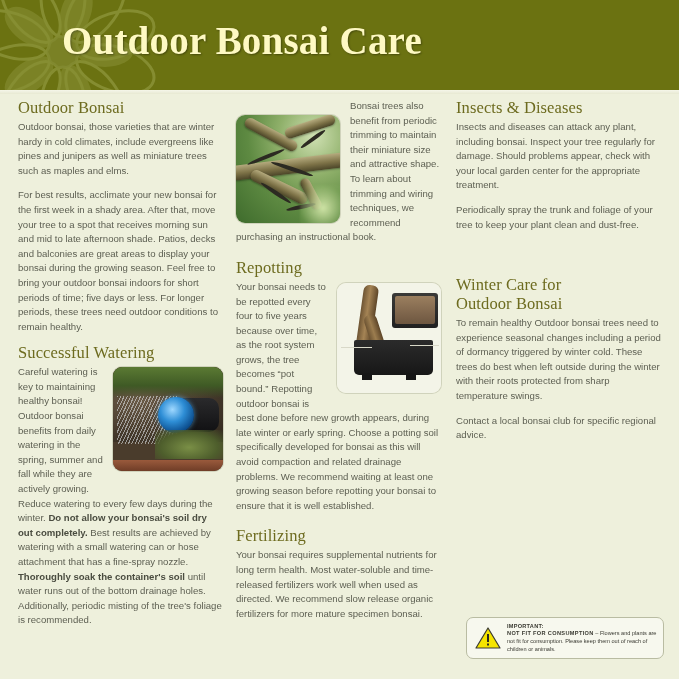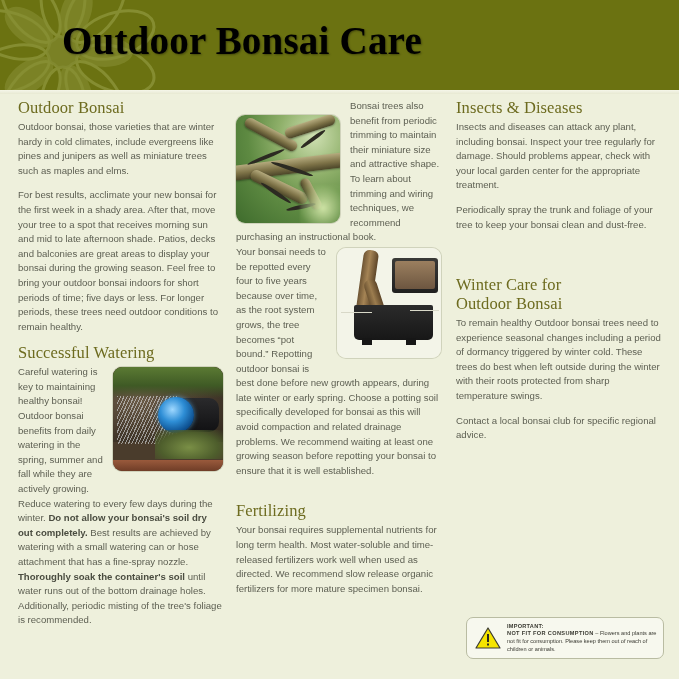--- a/index.html
+++ b/index.html
@@ -38,21 +38,21 @@
     height: 200px;
     opacity: .45;
   }
   .header-title {
     position: absolute;
     left: 62px;
     top: 18px;
     font-family: "Liberation Serif", "DejaVu Serif", serif;
     font-size: 39px;
     font-weight: bold;
-    color: #000000;
+    color: #fef9c3;
     letter-spacing: .2px;
     text-shadow: 1px 1px 2px rgba(0,0,0,.35);
     white-space: nowrap;
   }
   .header-rule {
     position: absolute;
     left: 0;
     top: 90px;
     width: 679px;
     height: 4px;
@@ -323,46 +323,47 @@
             <div class="wire" style="left:34px;top:52px;width:44px;height:4px;transform:rotate(18deg);"></div>
             <div class="wire" style="left:62px;top:22px;width:30px;height:4px;transform:rotate(-36deg);"></div>
             <div class="wire" style="left:22px;top:76px;width:36px;height:4px;transform:rotate(34deg);"></div>
             <div class="wire" style="left:50px;top:90px;width:30px;height:4px;transform:rotate(-12deg);"></div>
             <div class="leafblur"></div>
           </div>
         </div>
         <p class="body">Bonsai trees also benefit from periodic trimming to maintain their miniature size and attractive shape. To learn about trimming and wiring techniques, we recommend purchasing an instructional book.</p>
       </div>
 
+      <h2 class="sec" style="margin-top:14px;">Repotting</h2>
       <div class="clearfix">
         <div class="photo photo-pot">
           <div class="sc-pot">
             <div class="trunk"></div>
             <div class="trunk2"></div>
             <div class="pot-small"></div>
             <div class="pot-small-in"></div>
             <div class="pot-soil"></div>
             <div class="pot-main"></div>
             <div class="foot" style="left:24%;"></div>
             <div class="foot" style="right:24%;"></div>
             <div class="wire-line" style="left:4%;top:58%;width:30%;"></div>
             <div class="wire-line" style="right:2%;top:56%;width:28%;"></div>
           </div>
         </div>
         <p class="body">Your bonsai needs to be repotted every four to five years because over time, as the root system grows, the tree becomes “pot bound.” Repotting outdoor bonsai is best done before new growth appears, during late winter or early spring. Choose a potting soil specifically developed for bonsai as this will avoid compaction and related drainage problems. We recommend waiting at least one growing season before repotting your bonsai to ensure that it is well established.</p>
       </div>
 
-      <h2 class="sec" style="margin-top:24px;">Fertilizing</h2>
+      <h2 class="sec" style="margin-top:14px;">Fertilizing</h2>
       <p class="body">Your bonsai requires supplemental nutrients for long term health. Most water-soluble and time-released fertilizers work well when used as directed. We recommend slow release organic fertilizers for more mature specimen bonsai.</p>
     </div>
 
     <div class="col col-right">
       <h2 class="sec tight">Insects &amp; Diseases</h2>
       <p class="body">Insects and diseases can attack any plant, including bonsai. Inspect your tree regularly for damage. Should problems appear, check with your local garden center for the appropriate treatment.</p>
-      <p class="body">Periodically spray the trunk and foliage of your tree to keep your bonsai clean and dust-free.</p>
+      <p class="body">Periodically spray the trunk and foliage of your tree to keep your plant clean and dust-free.</p>
 
       <h2 class="sec" style="margin-top:44px;"><span>Winter Care for</span><br><span>Outdoor Bonsai</span></h2>
       <p class="body">To remain healthy Outdoor bonsai trees need to experience seasonal changes including a period of dormancy triggered by winter cold. These trees do best when left outside during the winter with their roots protected from sharp temperature swings.</p>
       <p class="body">Contact a local bonsai club for specific regional advice.</p>
     </div>
   </div>
 
   <div class="warning">
     <svg class="warn-icon" width="26" height="24" viewBox="0 0 26 24">
       <polygon points="13,2 25,22 1,22" fill="#f5e400" stroke="#3a3a32" stroke-width="1.2" stroke-linejoin="round"></polygon>

